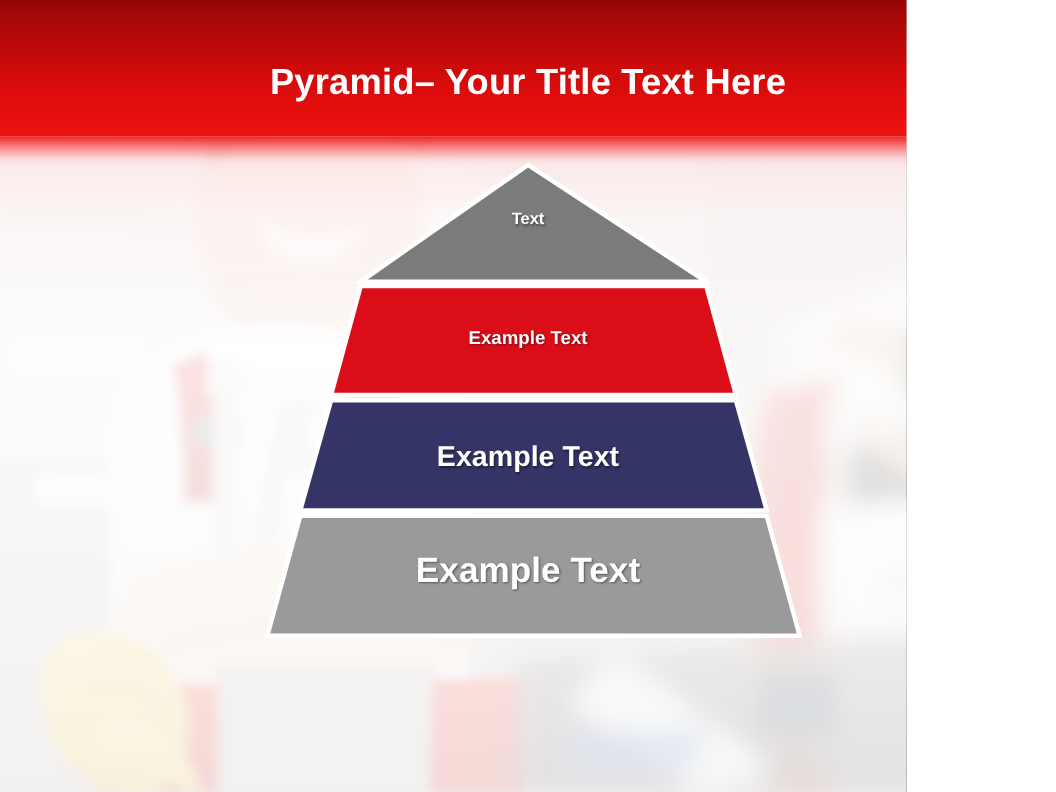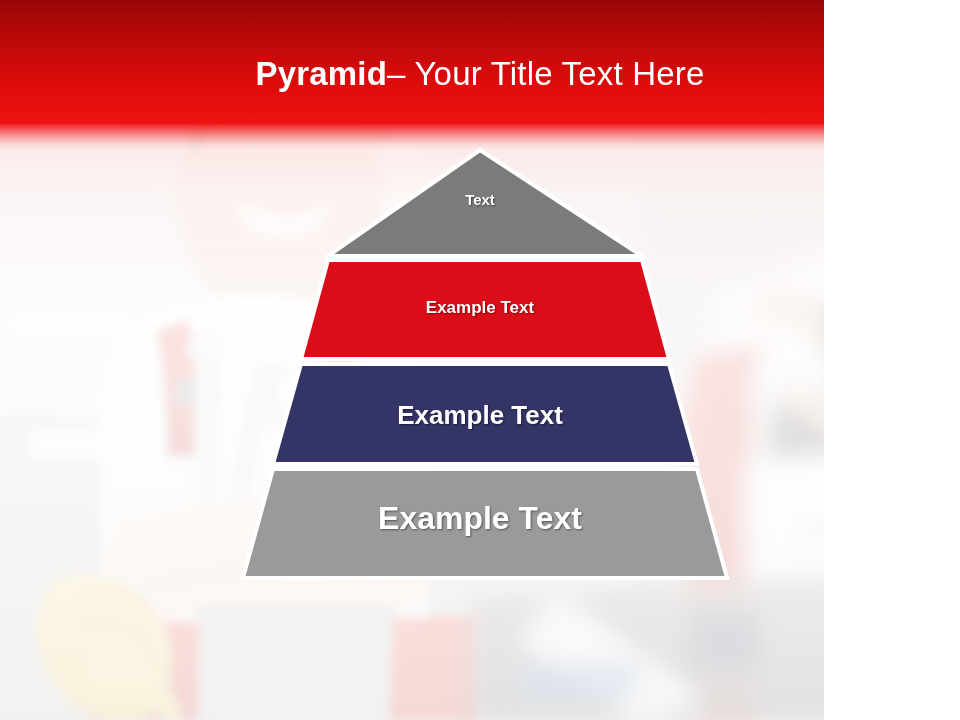--- a/index.html
+++ b/index.html
@@ -101,21 +101,21 @@
     line-height: 1;
     white-space: nowrap;
     letter-spacing: 0.2px;
     padding-top: 22px;
     box-sizing: border-box;
   }
   #title .t-bold {
     font-weight: bold;
   }
   #title .t-rest {
-    font-weight: normal;
+    font-weight: bold;
     text-align: right;
   }
 
   
   #pyramid-wrap {
     position: absolute;
     left: 0; top: 0;
     width: 960px;
     height: 720px;
   }

